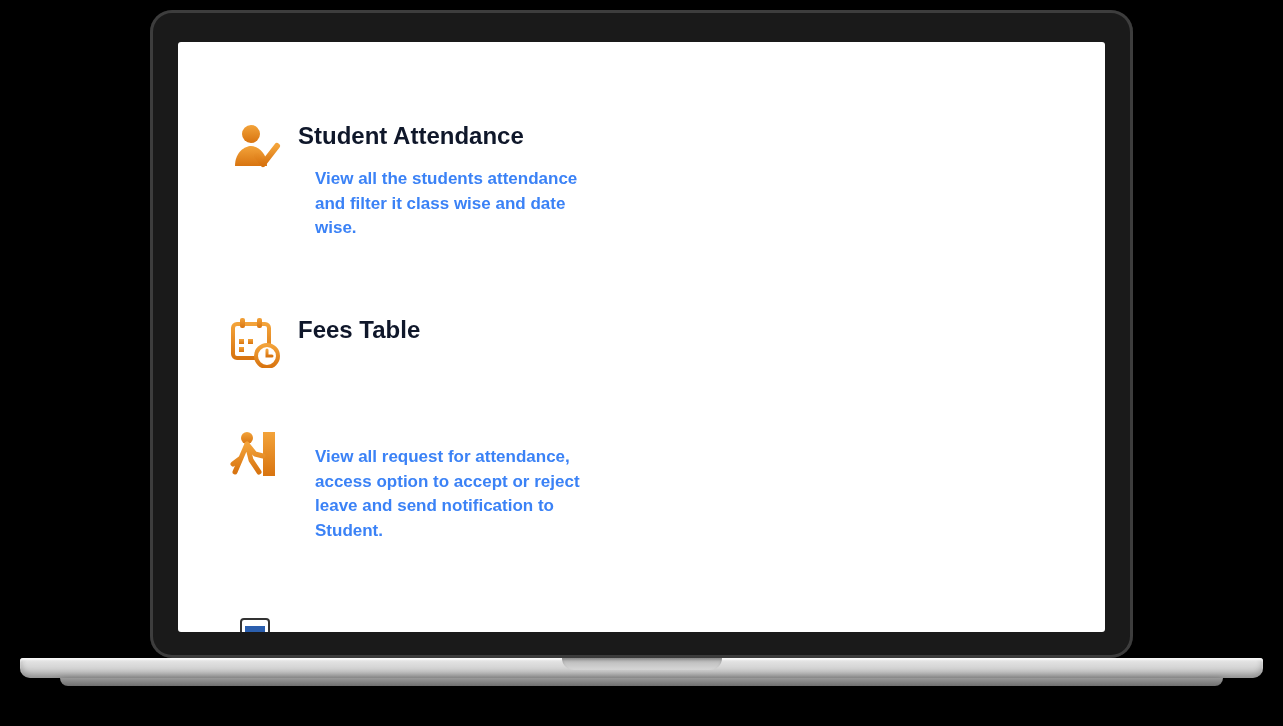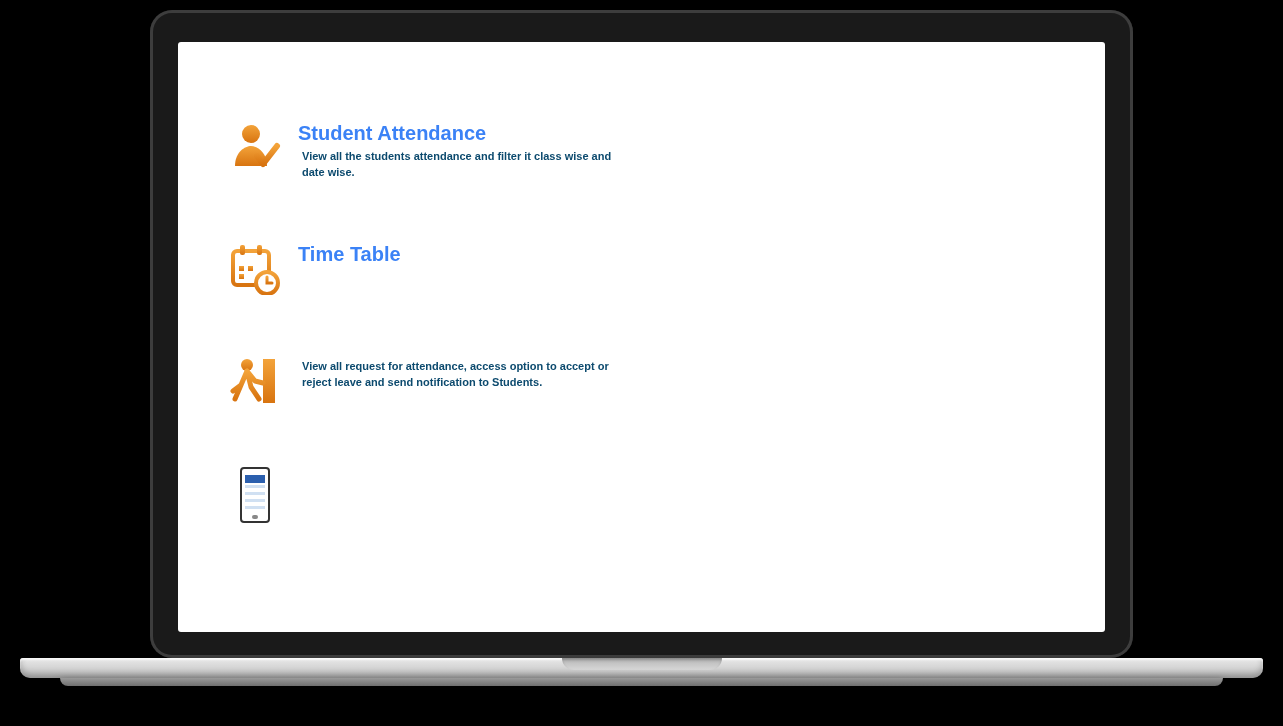--- a/index.html
+++ b/index.html
@@ -104,30 +104,30 @@
   .icon-box {
     flex: 0 0 54px;
     height: 54px;
     display: flex;
     align-items: flex-start;
     justify-content: center;
   }
 
   .feature h3 {
     margin: 0 0 4px 0;
-    font-size: 20px;
+    font-size: 24px;
     font-weight: 700;
+    color: #0f172a;
+  }
+
+  .feature p {
+    margin: 17px;
+    font-size: 17px;
+    line-height: 1.45;
     color: #3b82f6;
-  }
-
-  .feature p {
-    margin: 4px;
-    font-size: 11px;
-    line-height: 1.45;
-    color: #0c4a6e;
     font-weight: 600;
   }
 
   svg { display: block; }
 
   
   .phone-icon {
     width: 30px;
     height: 56px;
     border: 2px solid #333;
@@ -203,40 +203,40 @@
               <rect x="11" y="2" width="5" height="10" rx="2" fill="url(#og2)"></rect>
               <rect x="28" y="2" width="5" height="10" rx="2" fill="url(#og2)"></rect>
               <rect x="10" y="23" width="5" height="5" fill="url(#og2)"></rect>
               <rect x="19" y="23" width="5" height="5" fill="url(#og2)"></rect>
               <rect x="10" y="31" width="5" height="5" fill="url(#og2)"></rect>
               <circle cx="38" cy="40" r="11" fill="#fff" stroke="url(#og2)" stroke-width="4"></circle>
               <path d="M38 34 V40 H43" stroke="url(#og2)" stroke-width="3" fill="none" stroke-linecap="round"></path>
             </svg>
           </div>
           <div>
-            <h3>Time Table</h3>
+            <h3>Fees Table</h3>
           </div>
         </div>
 
         <div class="feature">
           <div class="icon-box">
             <svg width="52" height="52" viewBox="0 0 52 52">
               <defs>
                 <linearGradient id="og3" x1="0" y1="0" x2="0" y2="1">
                   <stop offset="0" stop-color="#f3a33a"></stop>
                   <stop offset="1" stop-color="#d87410"></stop>
                 </linearGradient>
               </defs>
               <rect x="34" y="4" width="12" height="44" fill="url(#og3)"></rect>
               <circle cx="18" cy="10" r="6" fill="url(#og3)"></circle>
               <path d="M18 16 L12 30 L6 44 M18 16 L26 26 L34 28 M18 16 L22 32 L30 44 M12 30 L4 36" stroke="url(#og3)" stroke-width="5" fill="none" stroke-linecap="round" stroke-linejoin="round"></path>
             </svg>
           </div>
           <div>
-            <p>View all request for attendance, access option to accept or reject leave and send notification to Students.</p>
+            <p>View all request for attendance, access option to accept or reject leave and send notification to Student.</p>
           </div>
         </div>
 
         <div class="feature">
           <div class="icon-box">
             <div class="phone-icon">
               <div class="phone-btn"></div>
             </div>
           </div>
         </div>

